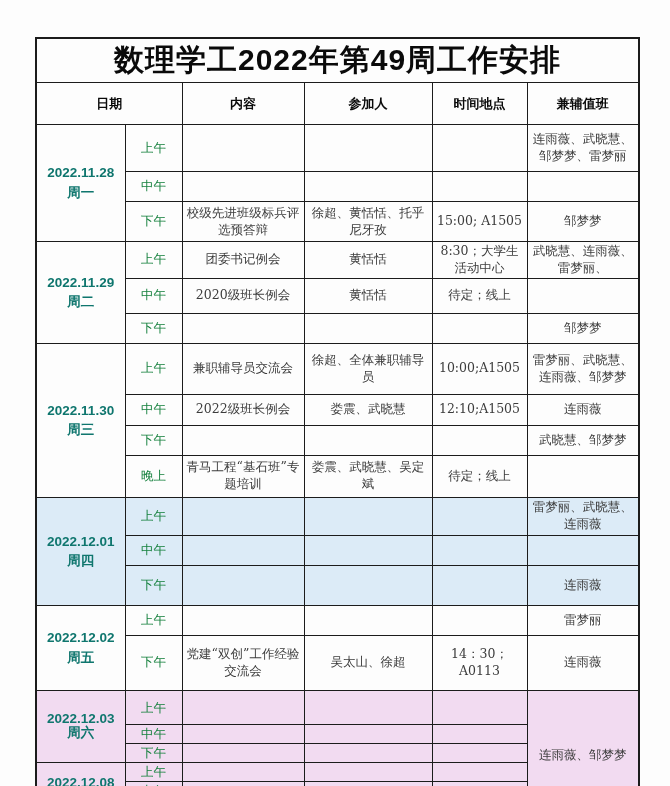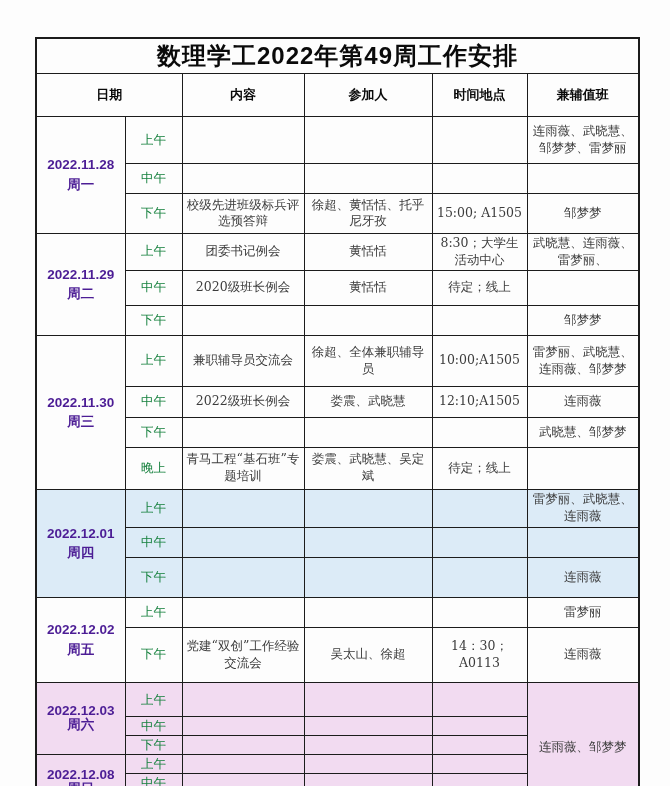--- a/index.html
+++ b/index.html
@@ -15,31 +15,31 @@
   }
   td,th{
     border:1.5px solid #1c1c1c;
     text-align:center;vertical-align:middle;
     padding:1px 3px;box-sizing:border-box;
     font-size:12.5px;line-height:1.35;
     overflow:hidden;
   }
   .title-cell{
     font-family:"Liberation Sans","DejaVu Sans",sans-serif;
-    font-weight:bold;font-size:24px;color:#0a0a0a;
+    font-weight:bold;font-size:30px;color:#0a0a0a;
     height:30px;letter-spacing:1px;
   }
   th.col-head{
     font-family:"Liberation Sans","DejaVu Sans",sans-serif;
     font-weight:bold;font-size:13px;color:#0a0a0a;height:19px;
     padding:12px 2px;
   }
   td.date{
     font-family:"Liberation Sans","DejaVu Sans",sans-serif;
-    font-weight:bold;font-size:13.5px;color:#4c1d95;line-height:1.45;
+    font-weight:bold;font-size:13.5px;color:#0f766e;line-height:1.45;
   }
   td.period{font-size:12.5px;color:#15803d;}
   td.content,td.part,td.time,td.duty{color:#3c3c3c;}
   tr.blue td{background:#dcebf7;}
   tr.pink td{background:#f2dbf1;}
   tr.thin td{line-height:1.05;padding:0 2px;}
 </style>
 </head>
 <body>
 

